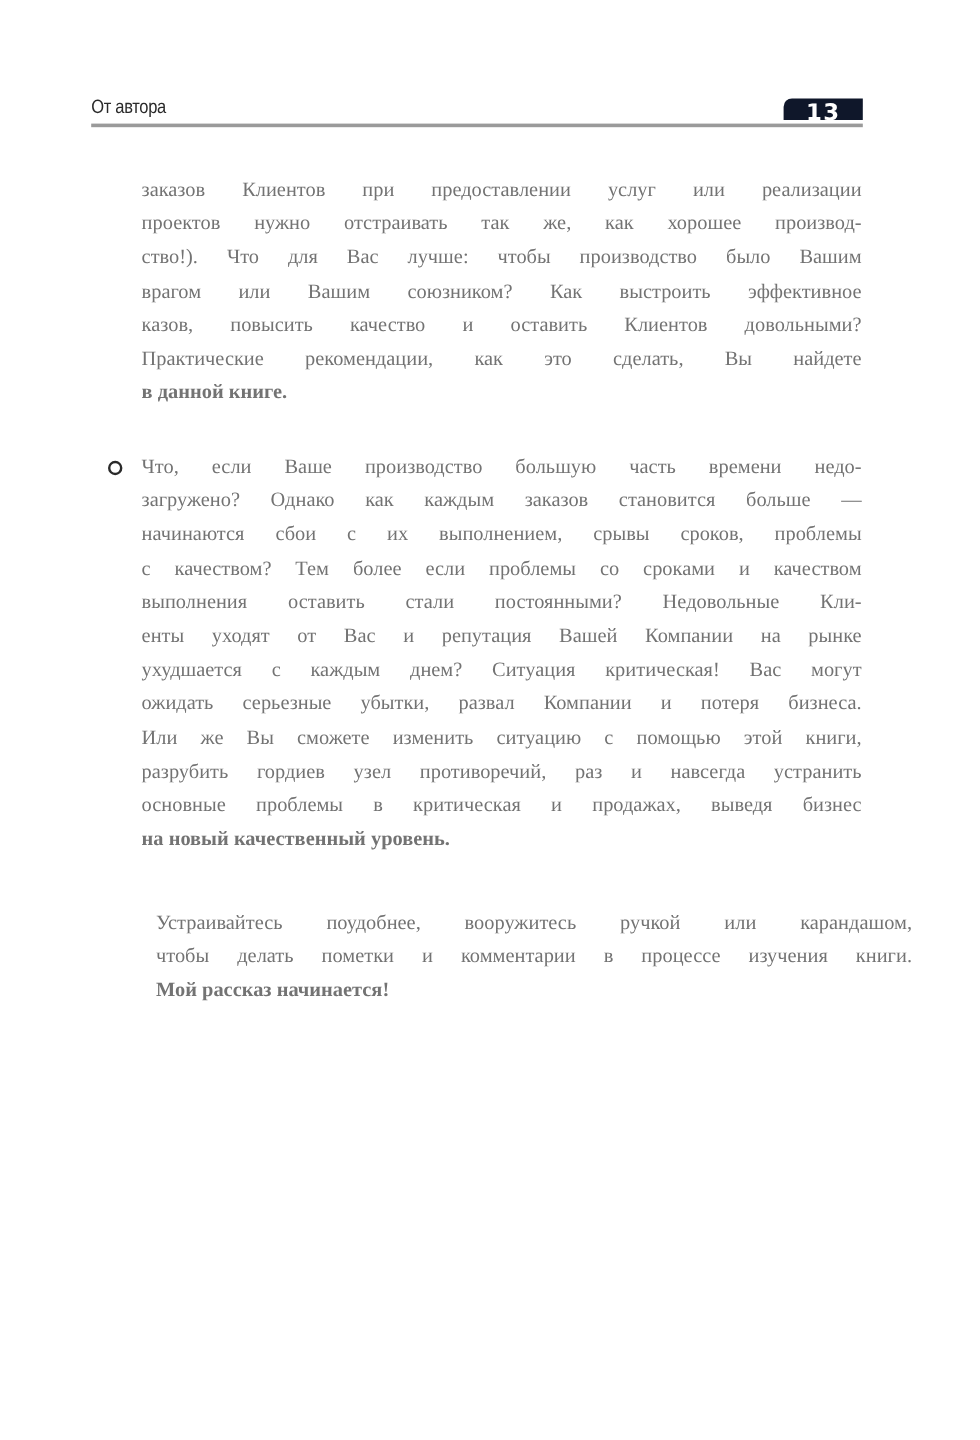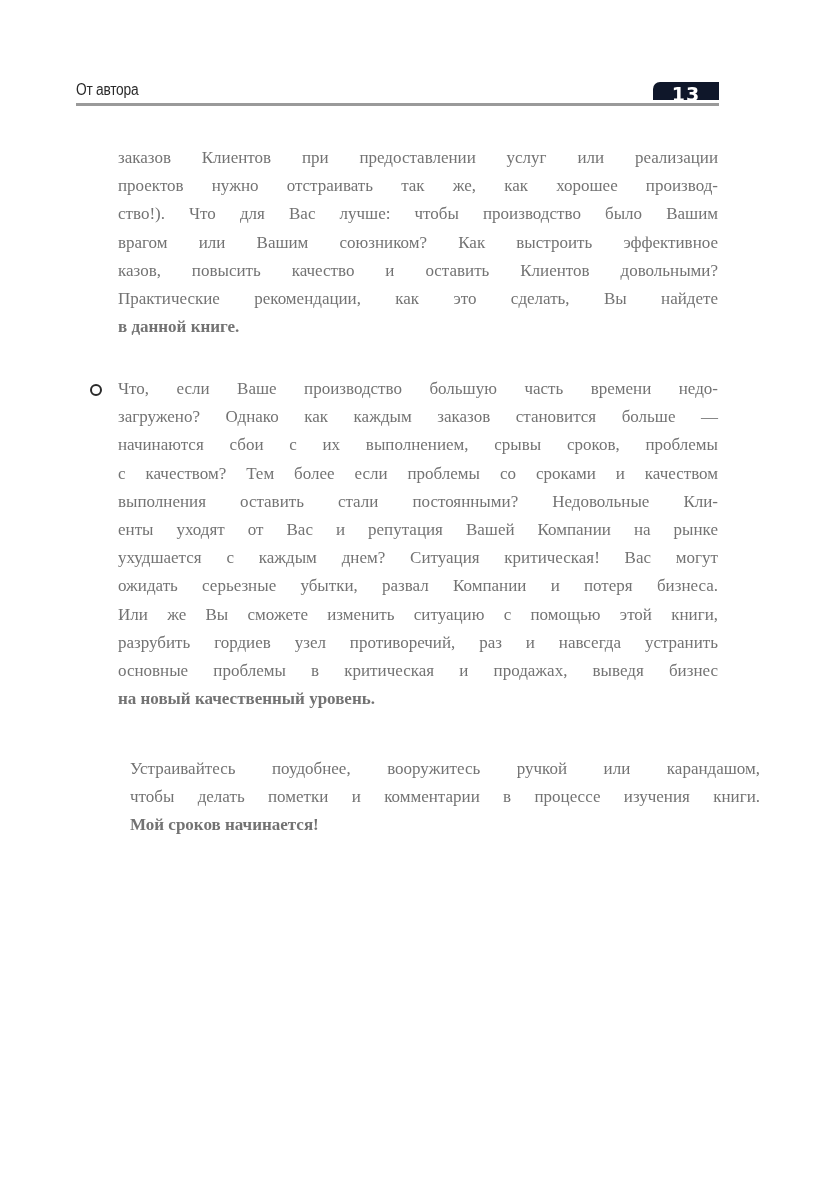--- a/index.html
+++ b/index.html
@@ -143,14 +143,14 @@
   <span class="line">ожидать серьезные убытки, развал Компании и потеря бизнеса.</span>
   <span class="line">Или же Вы сможете изменить ситуацию с помощью этой книги,</span>
   <span class="line">разрубить гордиев узел противоречий, раз и навсегда устранить</span>
   <span class="line">основные проблемы в критическая и продажах, выведя бизнес</span>
   <span class="line last">на новый качественный уровень.</span>
 </div>
 
 <div class="block block-3 text">
   <span class="line">Устраивайтесь поудобнее, вооружитесь ручкой или карандашом,</span>
   <span class="line">чтобы делать пометки и комментарии в процессе изучения книги.</span>
-  <span class="line last">Мой сроков начинается!</span>
+  <span class="line last">Мой рассказ начинается!</span>
 </div>
 
 </body></html>

